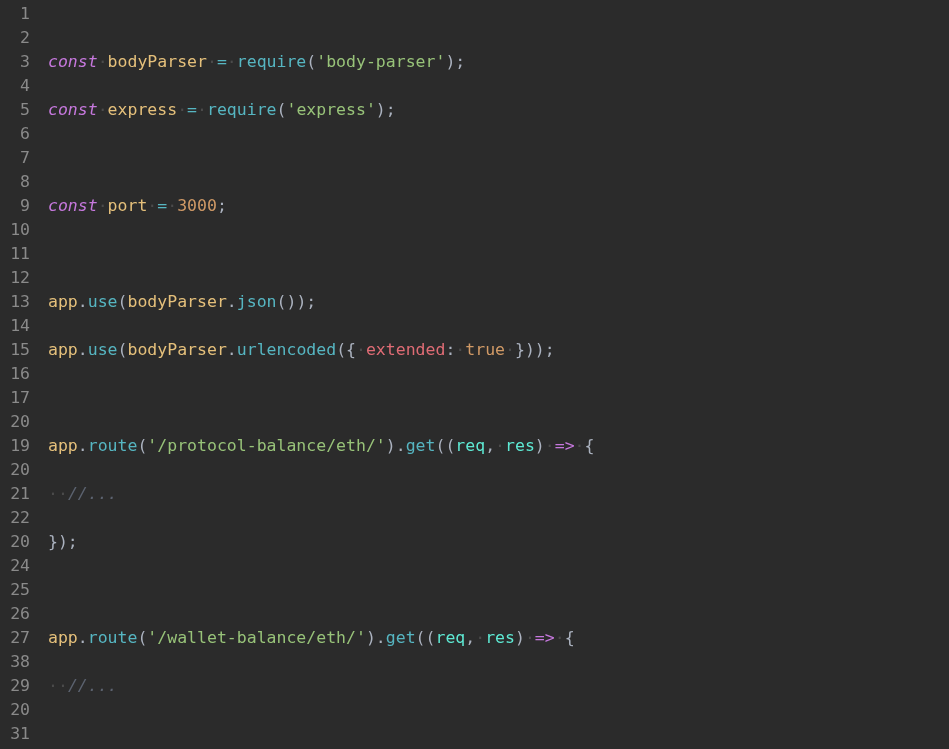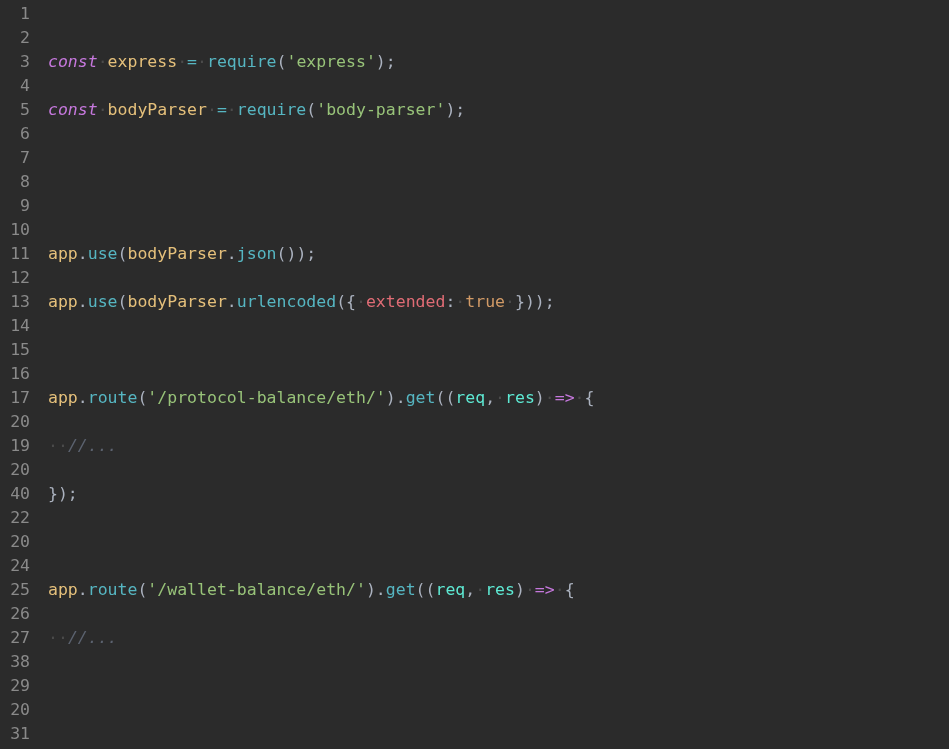--- a/index.html
+++ b/index.html
@@ -72,37 +72,38 @@
       <div class="ln">11</div>
       <div class="ln">12</div>
       <div class="ln">13</div>
       <div class="ln">14</div>
       <div class="ln">15</div>
       <div class="ln">16</div>
       <div class="ln">17</div>
       <div class="ln">20</div>
       <div class="ln">19</div>
       <div class="ln">20</div>
-      <div class="ln">40</div>
+      <div class="ln">21</div>
       <div class="ln">22</div>
       <div class="ln">20</div>
       <div class="ln">24</div>
       <div class="ln">25</div>
       <div class="ln">26</div>
       <div class="ln">27</div>
       <div class="ln">38</div>
       <div class="ln">29</div>
       <div class="ln">20</div>
       <div class="ln">31</div>
     </div>
   <div class="code">
 
+<div class="line"><span class="kw">const</span><span class="ws">·</span><span class="var">bodyParser</span><span class="ws">·</span><span class="op">=</span><span class="ws">·</span><span class="fn">require</span><span class="punc">(</span><span class="str">'body-parser'</span><span class="punc">);</span></div>
 <div class="line"><span class="kw">const</span><span class="ws">·</span><span class="var">express</span><span class="ws">·</span><span class="op">=</span><span class="ws">·</span><span class="fn">require</span><span class="punc">(</span><span class="str">'express'</span><span class="punc">);</span></div>
-<div class="line"><span class="kw">const</span><span class="ws">·</span><span class="var">bodyParser</span><span class="ws">·</span><span class="op">=</span><span class="ws">·</span><span class="fn">require</span><span class="punc">(</span><span class="str">'body-parser'</span><span class="punc">);</span></div>
 <div class="line"></div>
+<div class="line"><span class="kw">const</span><span class="ws">·</span><span class="var">port</span><span class="ws">·</span><span class="op">=</span><span class="ws">·</span><span class="num">3000</span><span class="punc">;</span></div>
 <div class="line"></div>
 <div class="line"><span class="var">app</span><span class="punc">.</span><span class="fn">use</span><span class="punc">(</span><span class="var">bodyParser</span><span class="punc">.</span><span class="fn">json</span><span class="punc">());</span></div>
 <div class="line"><span class="var">app</span><span class="punc">.</span><span class="fn">use</span><span class="punc">(</span><span class="var">bodyParser</span><span class="punc">.</span><span class="fn">urlencoded</span><span class="punc">({</span><span class="ws">·</span><span class="prop">extended</span><span class="punc">:</span><span class="ws">·</span><span class="bool">true</span><span class="ws">·</span><span class="punc">}));</span></div>
 <div class="line"></div>
 <div class="line"><span class="var">app</span><span class="punc">.</span><span class="fn">route</span><span class="punc">(</span><span class="str">'/protocol-balance/eth/'</span><span class="punc">).</span><span class="fn">get</span><span class="punc">((</span><span class="param">req</span><span class="punc">,</span><span class="ws">·</span><span class="param">res</span><span class="punc">)</span><span class="ws">·</span><span class="arrow">=&gt;</span><span class="ws">·</span><span class="punc">{</span></div>
 <div class="line"><span class="ws">··</span><span class="cmt">//...</span></div>
 <div class="line"><span class="punc">});</span></div>
 <div class="line"></div>
 <div class="line"><span class="var">app</span><span class="punc">.</span><span class="fn">route</span><span class="punc">(</span><span class="str">'/wallet-balance/eth/'</span><span class="punc">).</span><span class="fn">get</span><span class="punc">((</span><span class="param">req</span><span class="punc">,</span><span class="ws">·</span><span class="param">res</span><span class="punc">)</span><span class="ws">·</span><span class="arrow">=&gt;</span><span class="ws">·</span><span class="punc">{</span></div>
 <div class="line"><span class="ws">··</span><span class="cmt">//...</span></div>

